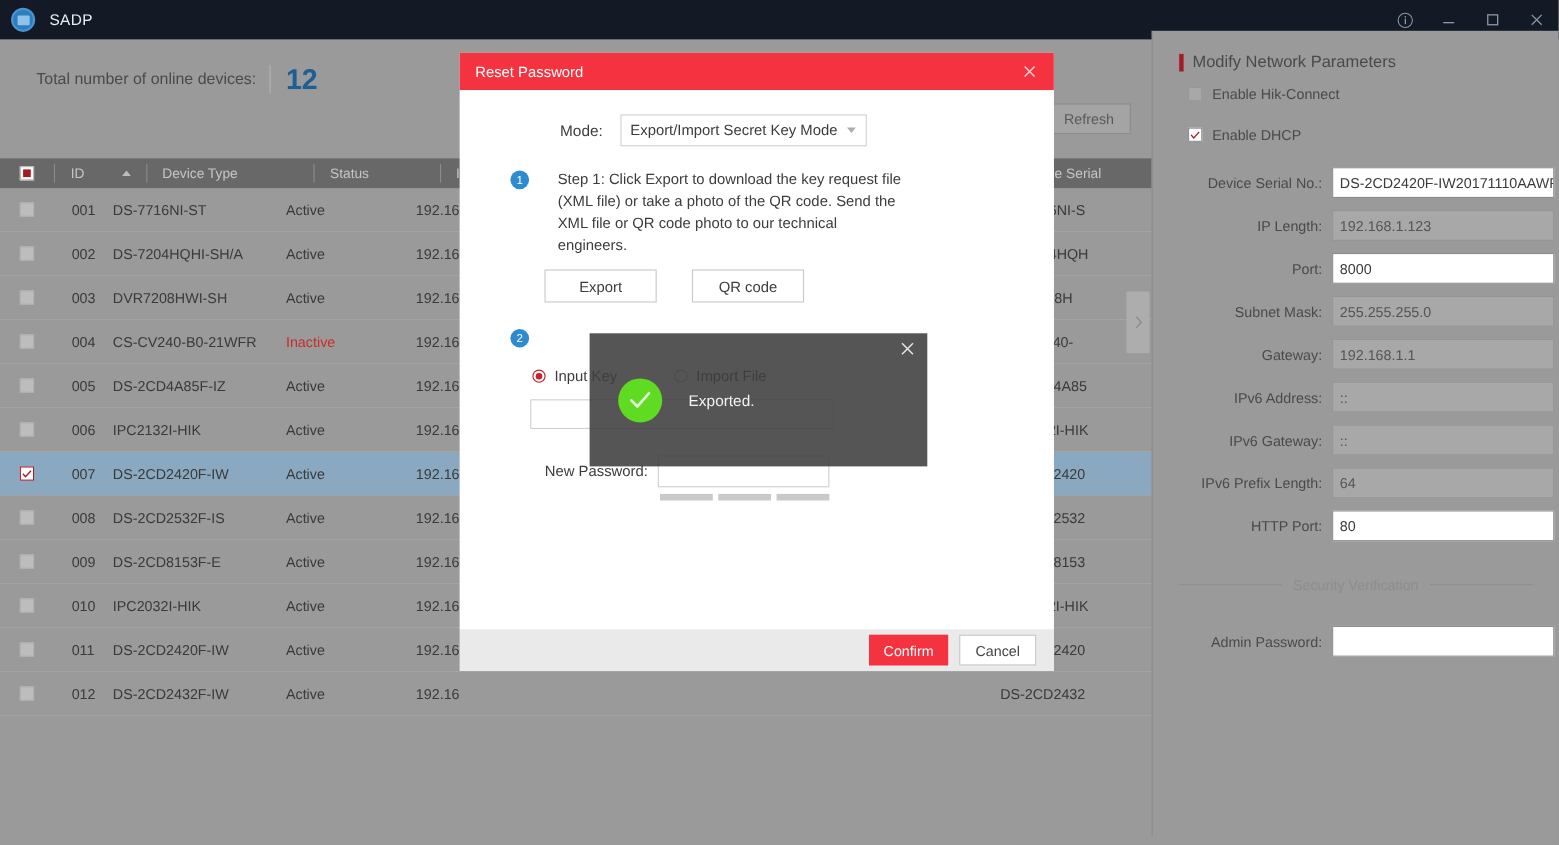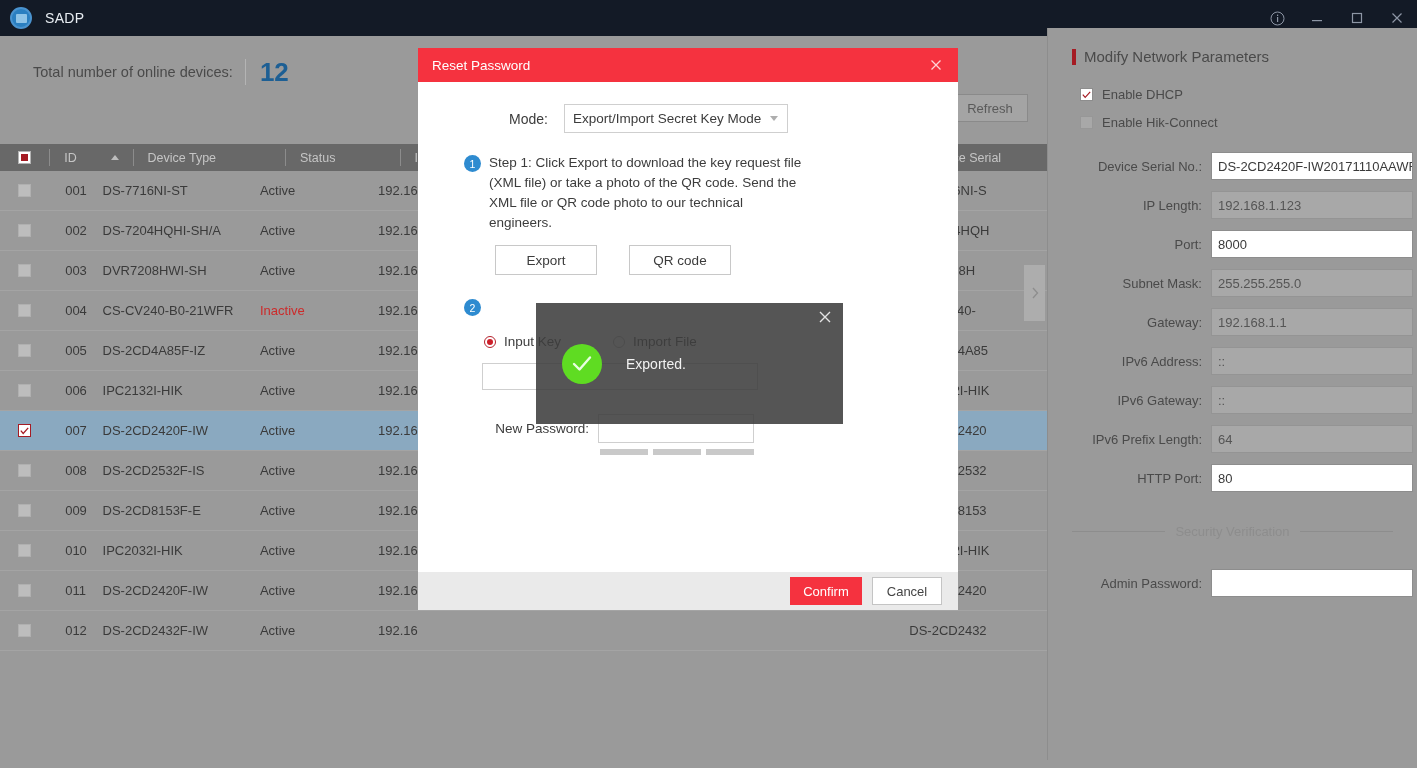--- a/index.html
+++ b/index.html
@@ -159,21 +159,21 @@
     border-top:5px solid #aeaeae;
   }
 
   .step { display:flex; padding-left:46px; margin-top:20px; }
   .step-badge {
     width:17px; height:17px; border-radius:50%; background:#2e8bd0; color:#fff;
     font-size:10.5px; display:flex; align-items:center; justify-content:center;
     flex:0 0 17px; margin-top:2px;
   }
   .step-text {
-    margin-left:8px; font-size:13.5px; color:#3c3c3c; line-height:20px; max-width:320px;
+    margin-left:26px; font-size:13.5px; color:#3c3c3c; line-height:20px; max-width:320px;
   }
   .step-btns { display:flex; gap:32px; margin:12px 0 0 77px; }
   .sbtn {
     width:102px; height:30px; border:1px solid #c8c8c8; background:#fff;
     font-size:13.5px; color:#3c3c3c; display:flex; align-items:center; justify-content:center;
   }
   .radio-row { display:flex; align-items:center; margin:18px 0 0 66px; font-size:13.5px; color:#3c3c3c; }
   .rdo { width:12px; height:12px; border-radius:50%; border:1px solid #b0b0b0; background:#fff;
          display:flex; align-items:center; justify-content:center; margin-right:8px; }
   .rdo.on { border-color:#b5232d; }
@@ -416,31 +416,31 @@
     </div>
 
   </div>
 
   <div class="rpanel">
     <div class="rp-title">
       <span class="bar"></span>
       <span>Modify Network Parameters</span>
     </div>
 
+    <div class="chk-row">
+      <span class="chk-box off"></span>
+      <span>Enable Hik-Connect</span>
+    </div>
     <div class="chk-row" style="margin-top:22px;">
       <span class="chk-box">
         <svg width="9" height="8" viewBox="0 0 9 8">
             <path d="M0.8 3.6 L3.2 6.4 L8.2 0.9" fill="none" stroke="#a51b23" stroke-width="1.2"></path>
           </svg>
       </span>
       <span>Enable DHCP</span>
-    </div>
-    <div class="chk-row">
-      <span class="chk-box off"></span>
-      <span>Enable Hik-Connect</span>
     </div>
 
     <div id="panel-fields" style="margin-top:22px;">
         <div class="frow">
           <div class="flabel">Device Serial No.:</div>
           <div class="finput">DS-2CD2420F-IW20171110AAWR1</div>
         </div>
         <div class="frow">
           <div class="flabel">IP Length:</div>
           <div class="finput dim">192.168.1.123</div>

